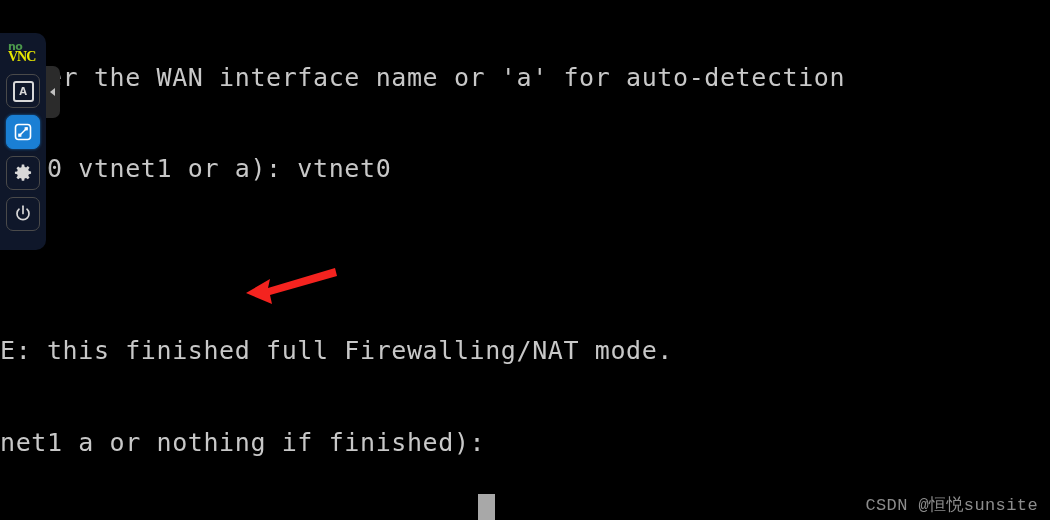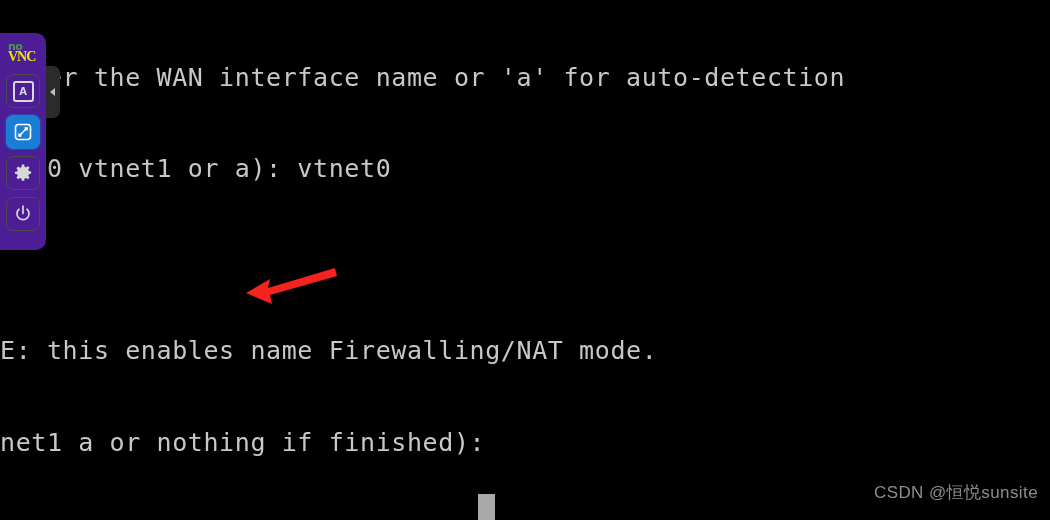--- a/index.html
+++ b/index.html
@@ -58,21 +58,21 @@
     pointer-events: none;
   }
 
   
   #novnc-panel {
     position: absolute;
     left: 0px;
     top: 33px;
     width: 46px;
     height: 217px;
-    background: #4c1d95;
+    background: #0f172a;
     border-radius: 0 10px 10px 0;
     box-shadow: 0 0 6px rgba(0,0,0,.85);
     display: flex;
     flex-direction: column;
     align-items: center;
   }
   #novnc-logo {
     width: 40px;
     height: 30px;
     margin-top: 4px;
@@ -152,35 +152,35 @@
     border-top: 4px solid transparent;
     border-bottom: 4px solid transparent;
     border-right: 5px solid #c0c0c0;
     margin-right: 2px;
   }
 
   
   #watermark {
     position: absolute;
     right: 12px;
-    bottom: 16px;
+    bottom: 4px;
     color: #8d8d8d;
     font-size: 17px;
-    font-family: Liberation Sans, sans-serif;
+    font-family: Liberation Mono, monospace;
     letter-spacing: .4px;
   }
 </style>
 </head>
 <body>
 
 <div id="terminal">
   <div class="line">Enter the WAN interface name or 'a' for auto-detection</div>
   <div class="line">net0 vtnet1 or a): vtnet0</div>
   <div class="line blank"></div>
-  <div class="line">E: this enables name Firewalling/NAT mode.</div>
+  <div class="line">E: this finished full Firewalling/NAT mode.</div>
   <div class="line">net1 a or nothing if finished):</div>
   
   
   
   
   
   
   
   
   

